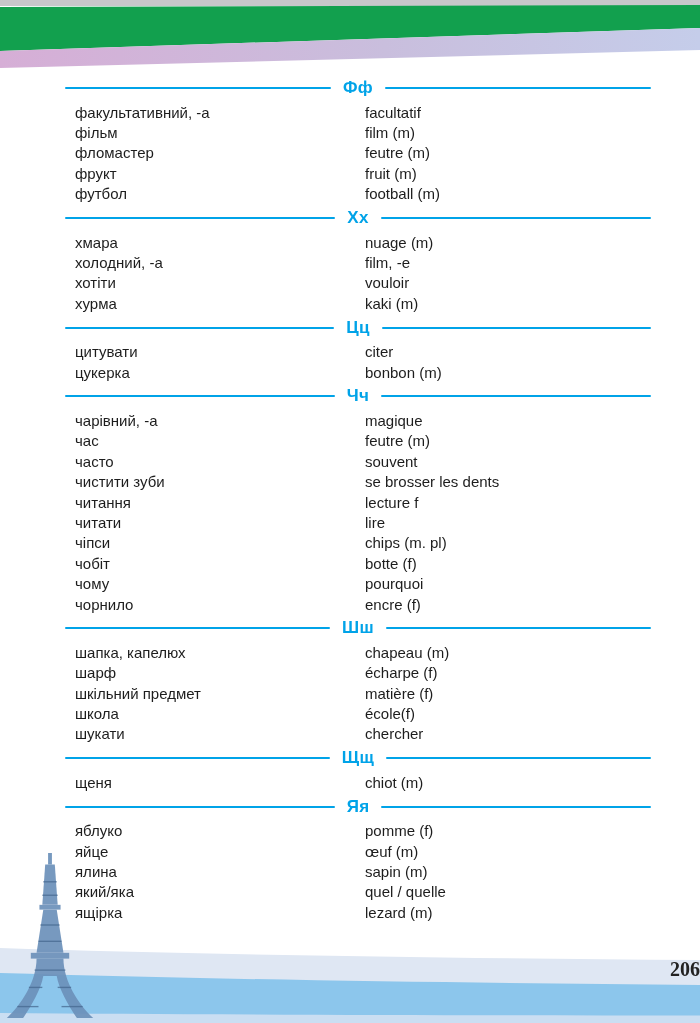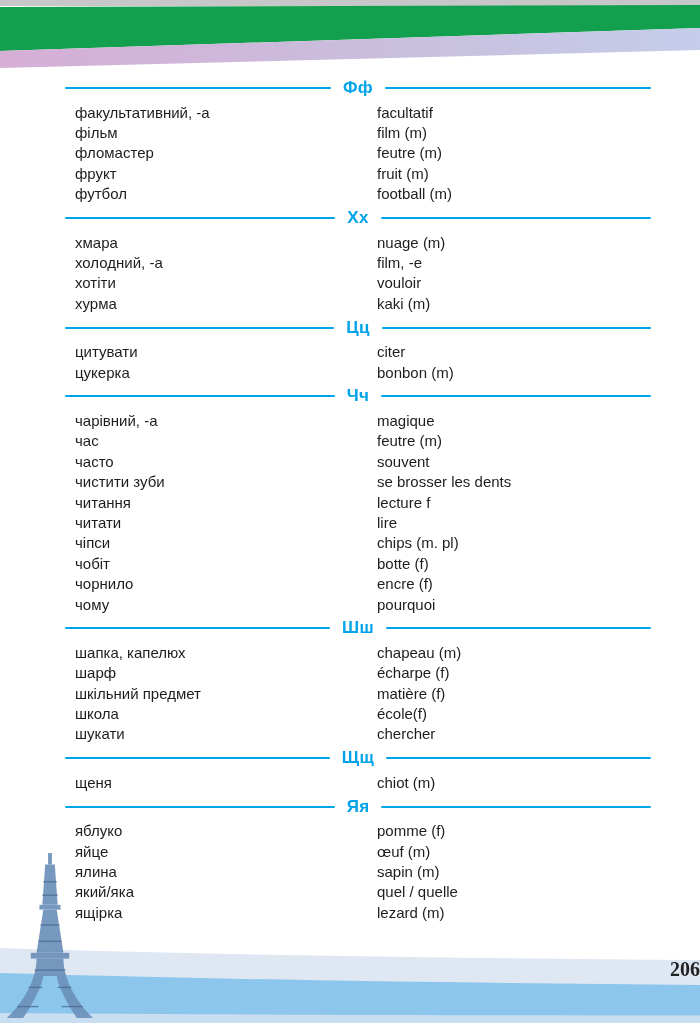--- a/index.html
+++ b/index.html
@@ -7,21 +7,21 @@
     width:700px;height:1023px;position:relative;overflow:hidden;background:#ffffff;
     font-family:"Liberation Sans","DejaVu Sans",sans-serif;
   }
   
   .top-deco{position:absolute;top:0;left:0;width:700px;height:70px;}
   
   .content{position:absolute;left:65px;top:74px;width:586px;}
   .sec-header{display:flex;align-items:center;height:20px;margin:4px 0;}
   .rule{flex:1;height:2px;background:#00a3e8;border-radius:1px;}
   .letter{color:#00a3e8;font-weight:bold;font-size:17px;padding:0 12px;letter-spacing:.3px;}
-  .entry-row{display:flex;height:20.4px;align-items:center;font-size:15px;color:#1d1d1d;gap:12px;}
+  .entry-row{display:flex;height:20.4px;align-items:center;font-size:15px;color:#1d1d1d;}
   .uk{width:290px;padding-left:10px;white-space:nowrap;}
   .fr{flex:1;white-space:nowrap;}
   
   .bottom-deco{position:absolute;left:0;bottom:0;width:700px;height:85px;}
   .tower{position:absolute;left:2px;bottom:0;width:96px;height:172px;z-index:3;}
   .page-num{
     position:absolute;left:0;top:958px;width:700px;text-align:right;z-index:4;
     font-family:"Liberation Serif","DejaVu Serif",serif;font-weight:bold;
     font-size:20px;color:#222222;
   }
@@ -140,26 +140,26 @@
       </div>
       <div class="entry-row">
         <span class="uk">чіпси</span>
         <span class="fr">chips (m. pl)</span>
       </div>
       <div class="entry-row">
         <span class="uk">чобіт</span>
         <span class="fr">botte (f)</span>
       </div>
       <div class="entry-row">
+        <span class="uk">чому</span>
+        <span class="fr">pourquoi</span>
+      </div>
+      <div class="entry-row">
         <span class="uk">чорнило</span>
         <span class="fr">encre (f)</span>
-      </div>
-      <div class="entry-row">
-        <span class="uk">чому</span>
-        <span class="fr">pourquoi</span>
       </div>
     </section>
     <section>
       <div class="sec-header">
         <span class="rule"></span>
         <span class="letter">Шш</span>
         <span class="rule"></span>
       </div>
       <div class="entry-row">
         <span class="uk">шапка, капелюх</span>

